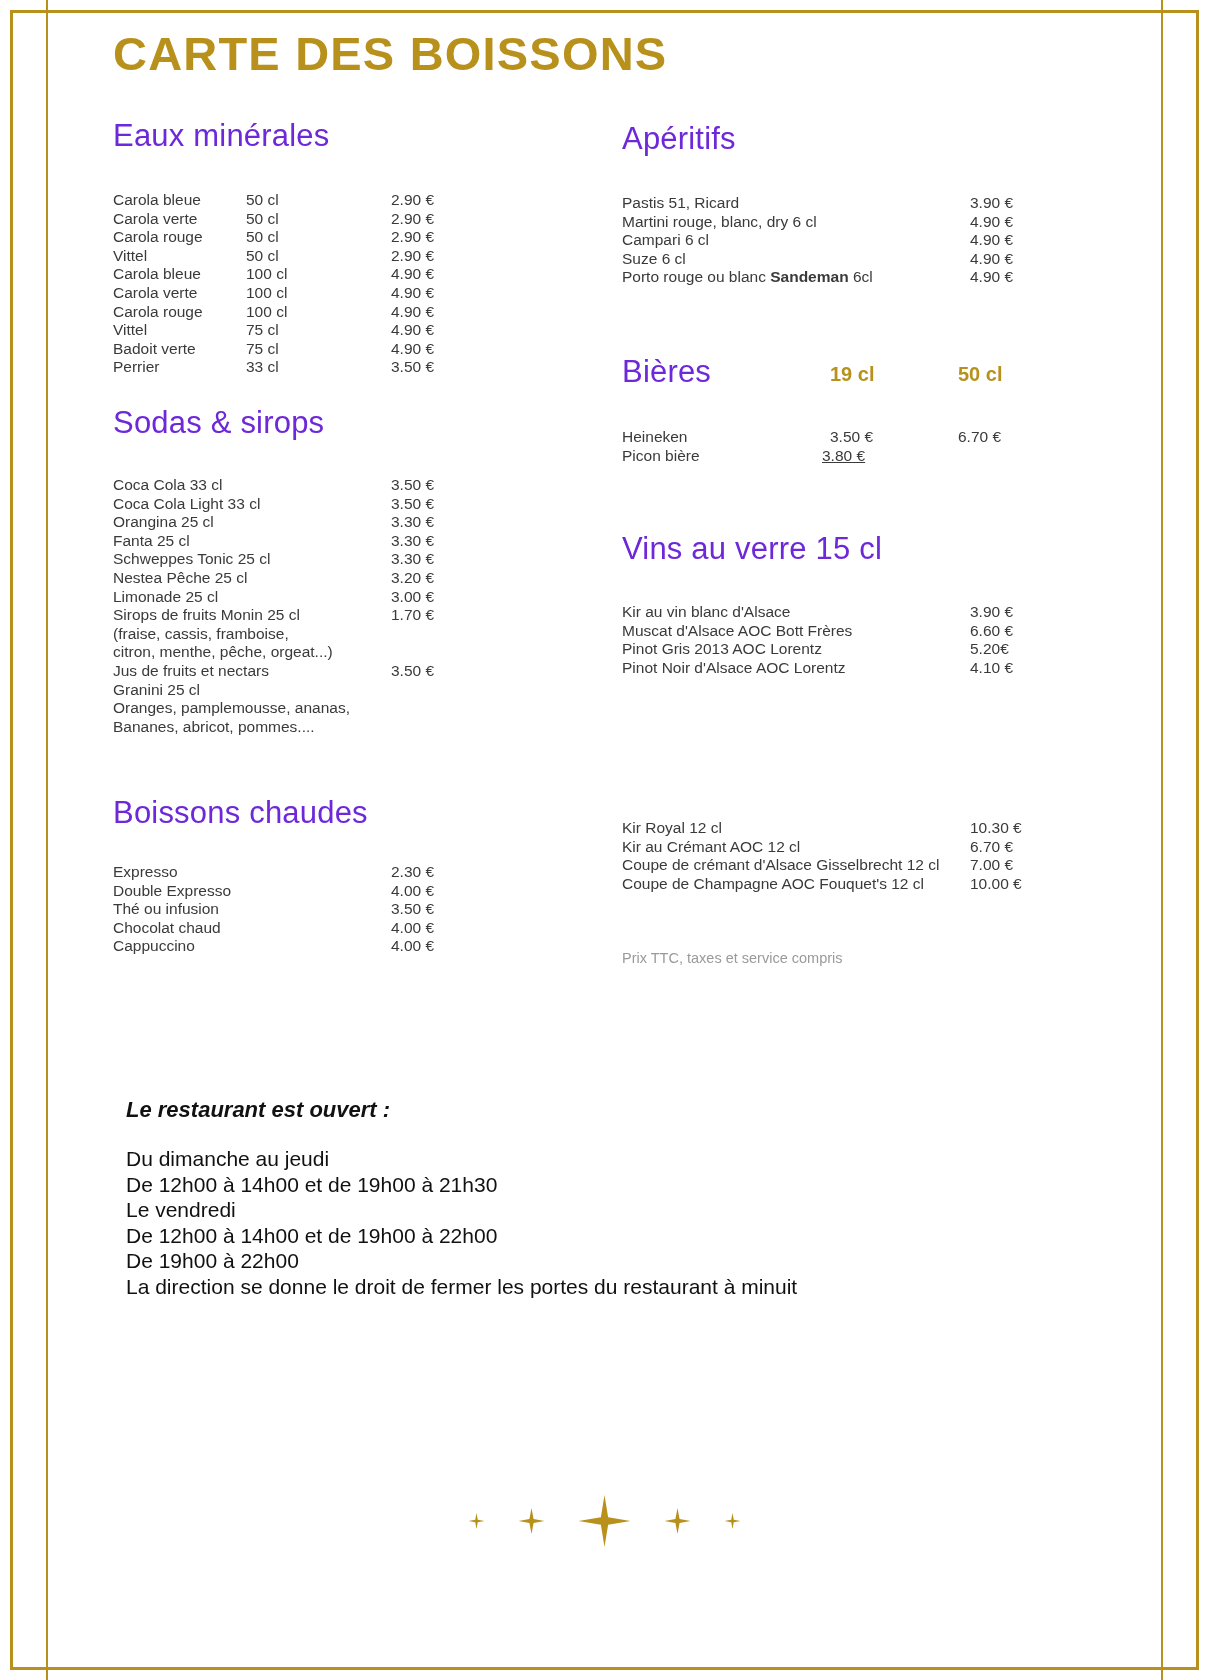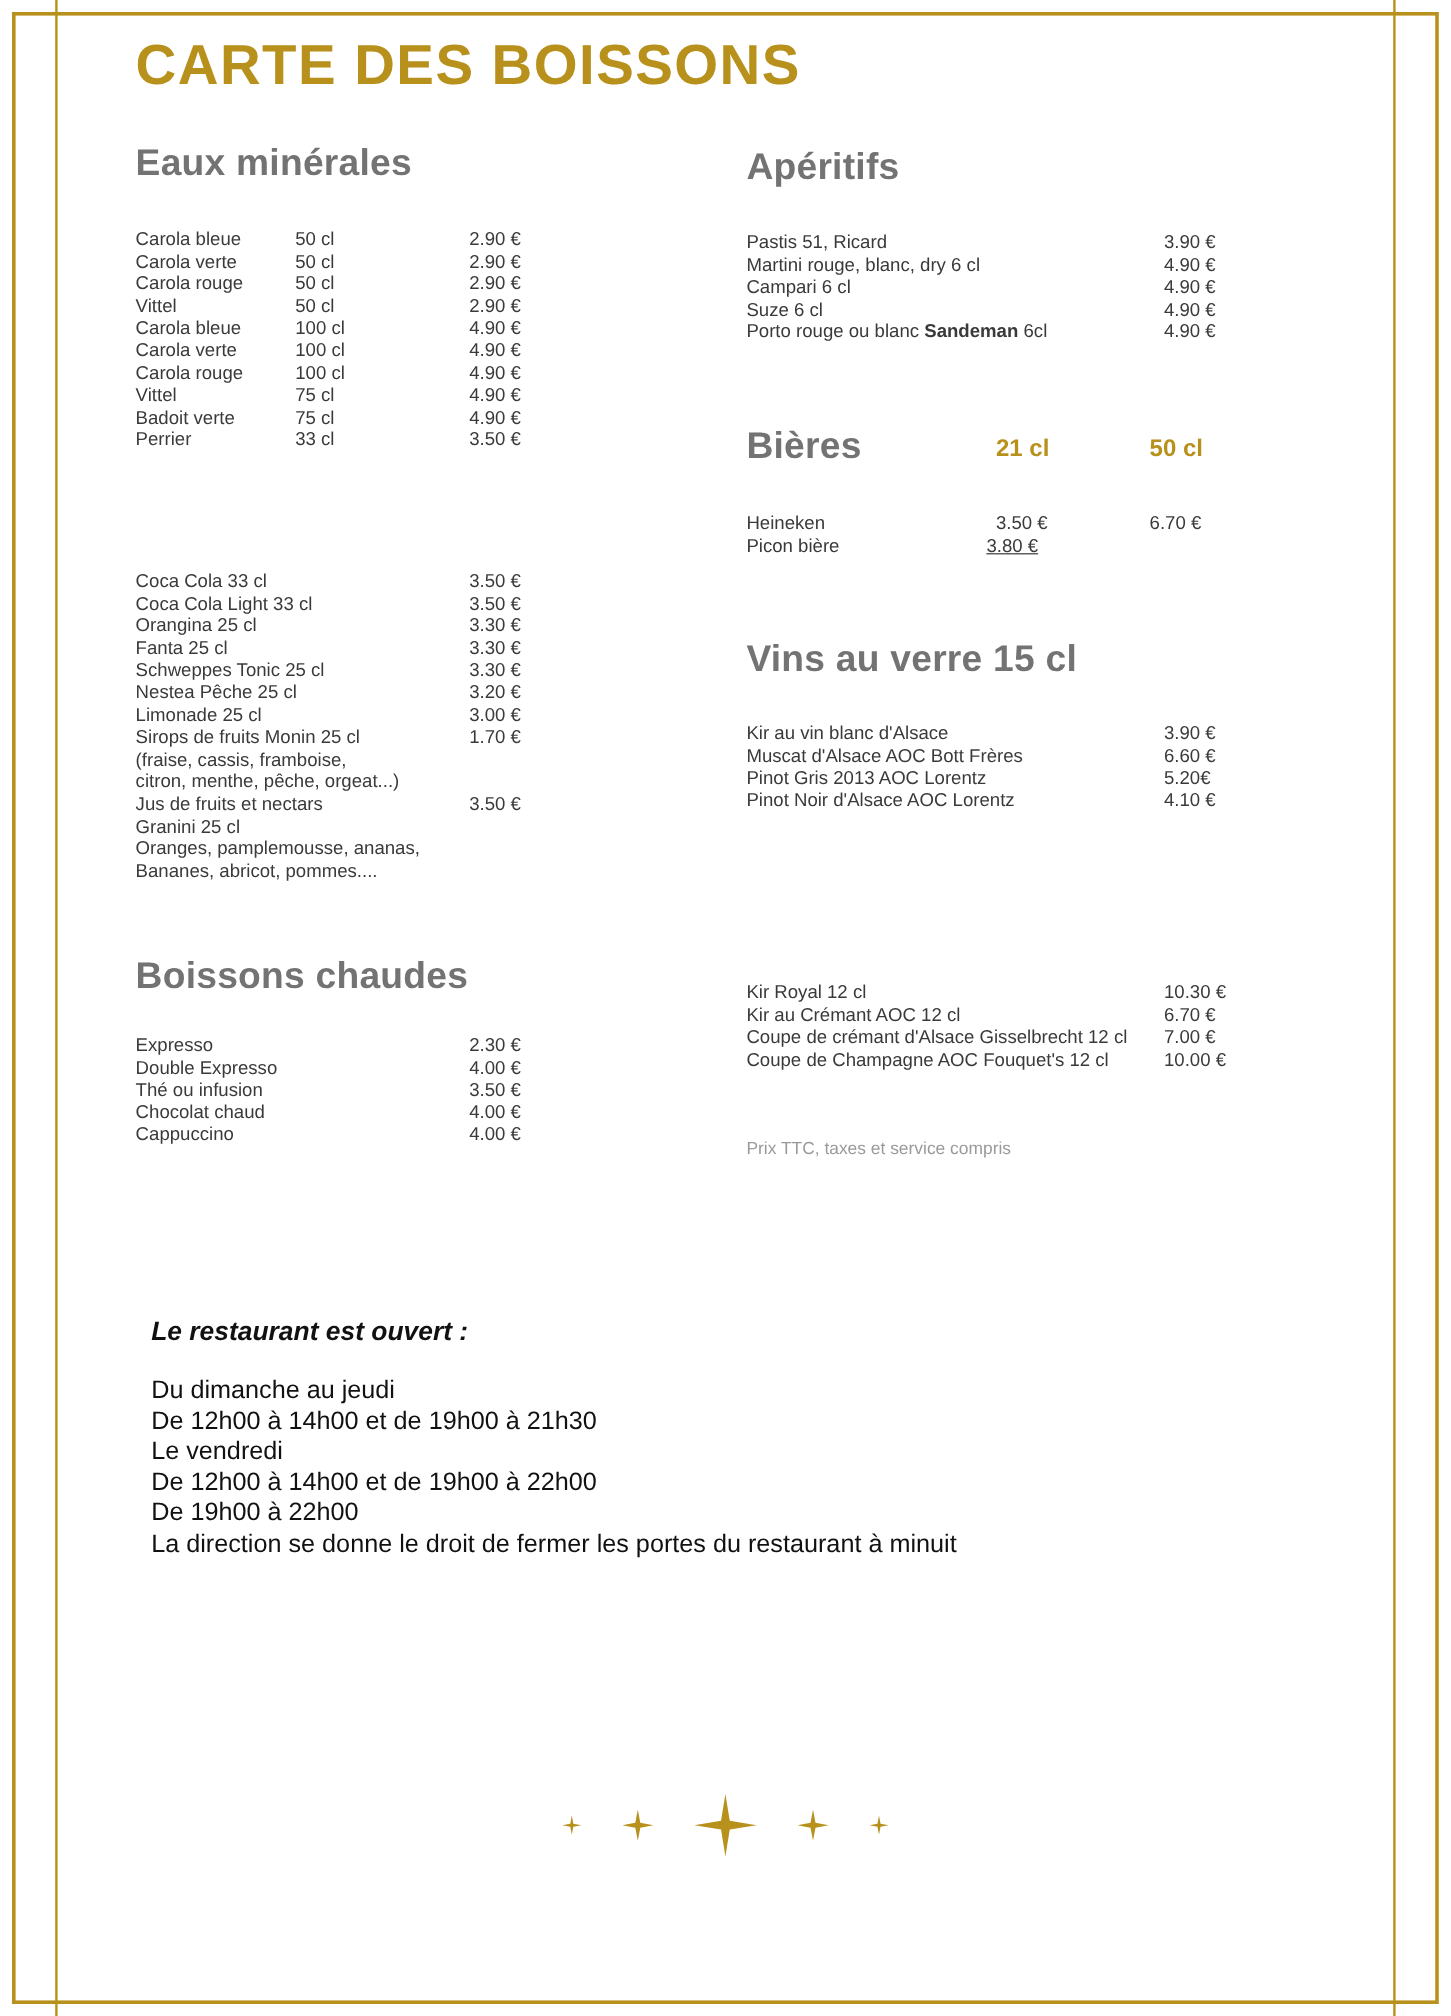--- a/index.html
+++ b/index.html
@@ -53,22 +53,22 @@
     font-weight: bold;
     color: #b8911c;
     letter-spacing: 1.2px;
     white-space: nowrap;
   }
 
   
   .sec-head {
     position: absolute;
     font-size: 31px;
-    font-weight: bold;
-    color: #737373;
+    font-weight: normal;
+    color: #6d28d9;
     letter-spacing: 0.2px;
     white-space: nowrap;
   }
   .sec-head.two-line {
     white-space: normal;
     line-height: 1.22;
     width: 330px;
   }
 
   
@@ -207,20 +207,21 @@
         <span class="vol" style="left: 133px;">75 cl</span>
         <span class="pr" style="left: 278px;">4.90 €</span>
       </div>
       <div class="row">
         <span class="nm">Perrier</span>
         <span class="vol" style="left: 133px;">33 cl</span>
         <span class="pr" style="left: 278px;">3.50 €</span>
       </div>
     </div>
 
+  <div class="sec-head" style="left:113px; top:405px;">Sodas &amp; sirops</div>
   <div class="list" id="list-sodas" style="left:113px; top:476px; width:400px;">
       <div class="row">
         <span class="nm">Coca Cola 33 cl</span>
         <span class="pr" style="left: 278px;">3.50 €</span>
       </div>
       <div class="row">
         <span class="nm">Coca Cola Light 33 cl</span>
         <span class="pr" style="left: 278px;">3.50 €</span>
       </div>
       <div class="row">
@@ -310,21 +311,21 @@
         <span class="nm">Suze 6 cl</span>
         <span class="pr" style="left: 348px;">4.90 €</span>
       </div>
       <div class="row">
         <span class="nm">Porto rouge ou blanc <b class="brand">Sandeman</b> 6cl</span>
         <span class="pr" style="left: 348px;">4.90 €</span>
       </div>
     </div>
 
   <div class="sec-head" style="left:622px; top:354px;">Bières</div>
-  <div class="beer-col-head" style="left:830px; top:363px;">21 cl</div>
+  <div class="beer-col-head" style="left:830px; top:363px;">19 cl</div>
   <div class="beer-col-head" style="left:958px; top:363px;">50 cl</div>
   <div class="list" id="list-bieres" style="left:622px; top:428px; width:420px;">
       <div class="row">
         <span class="nm">Heineken</span>
         <span class="pr" style="left: 208px;">3.50 €</span>
         <span class="pr2" style="left: 336px;">6.70 €</span>
       </div>
       <div class="row">
         <span class="nm">Picon bière</span>
         <span class="pr" style="left: 200px; text-decoration: underline;">3.80 €</span>

